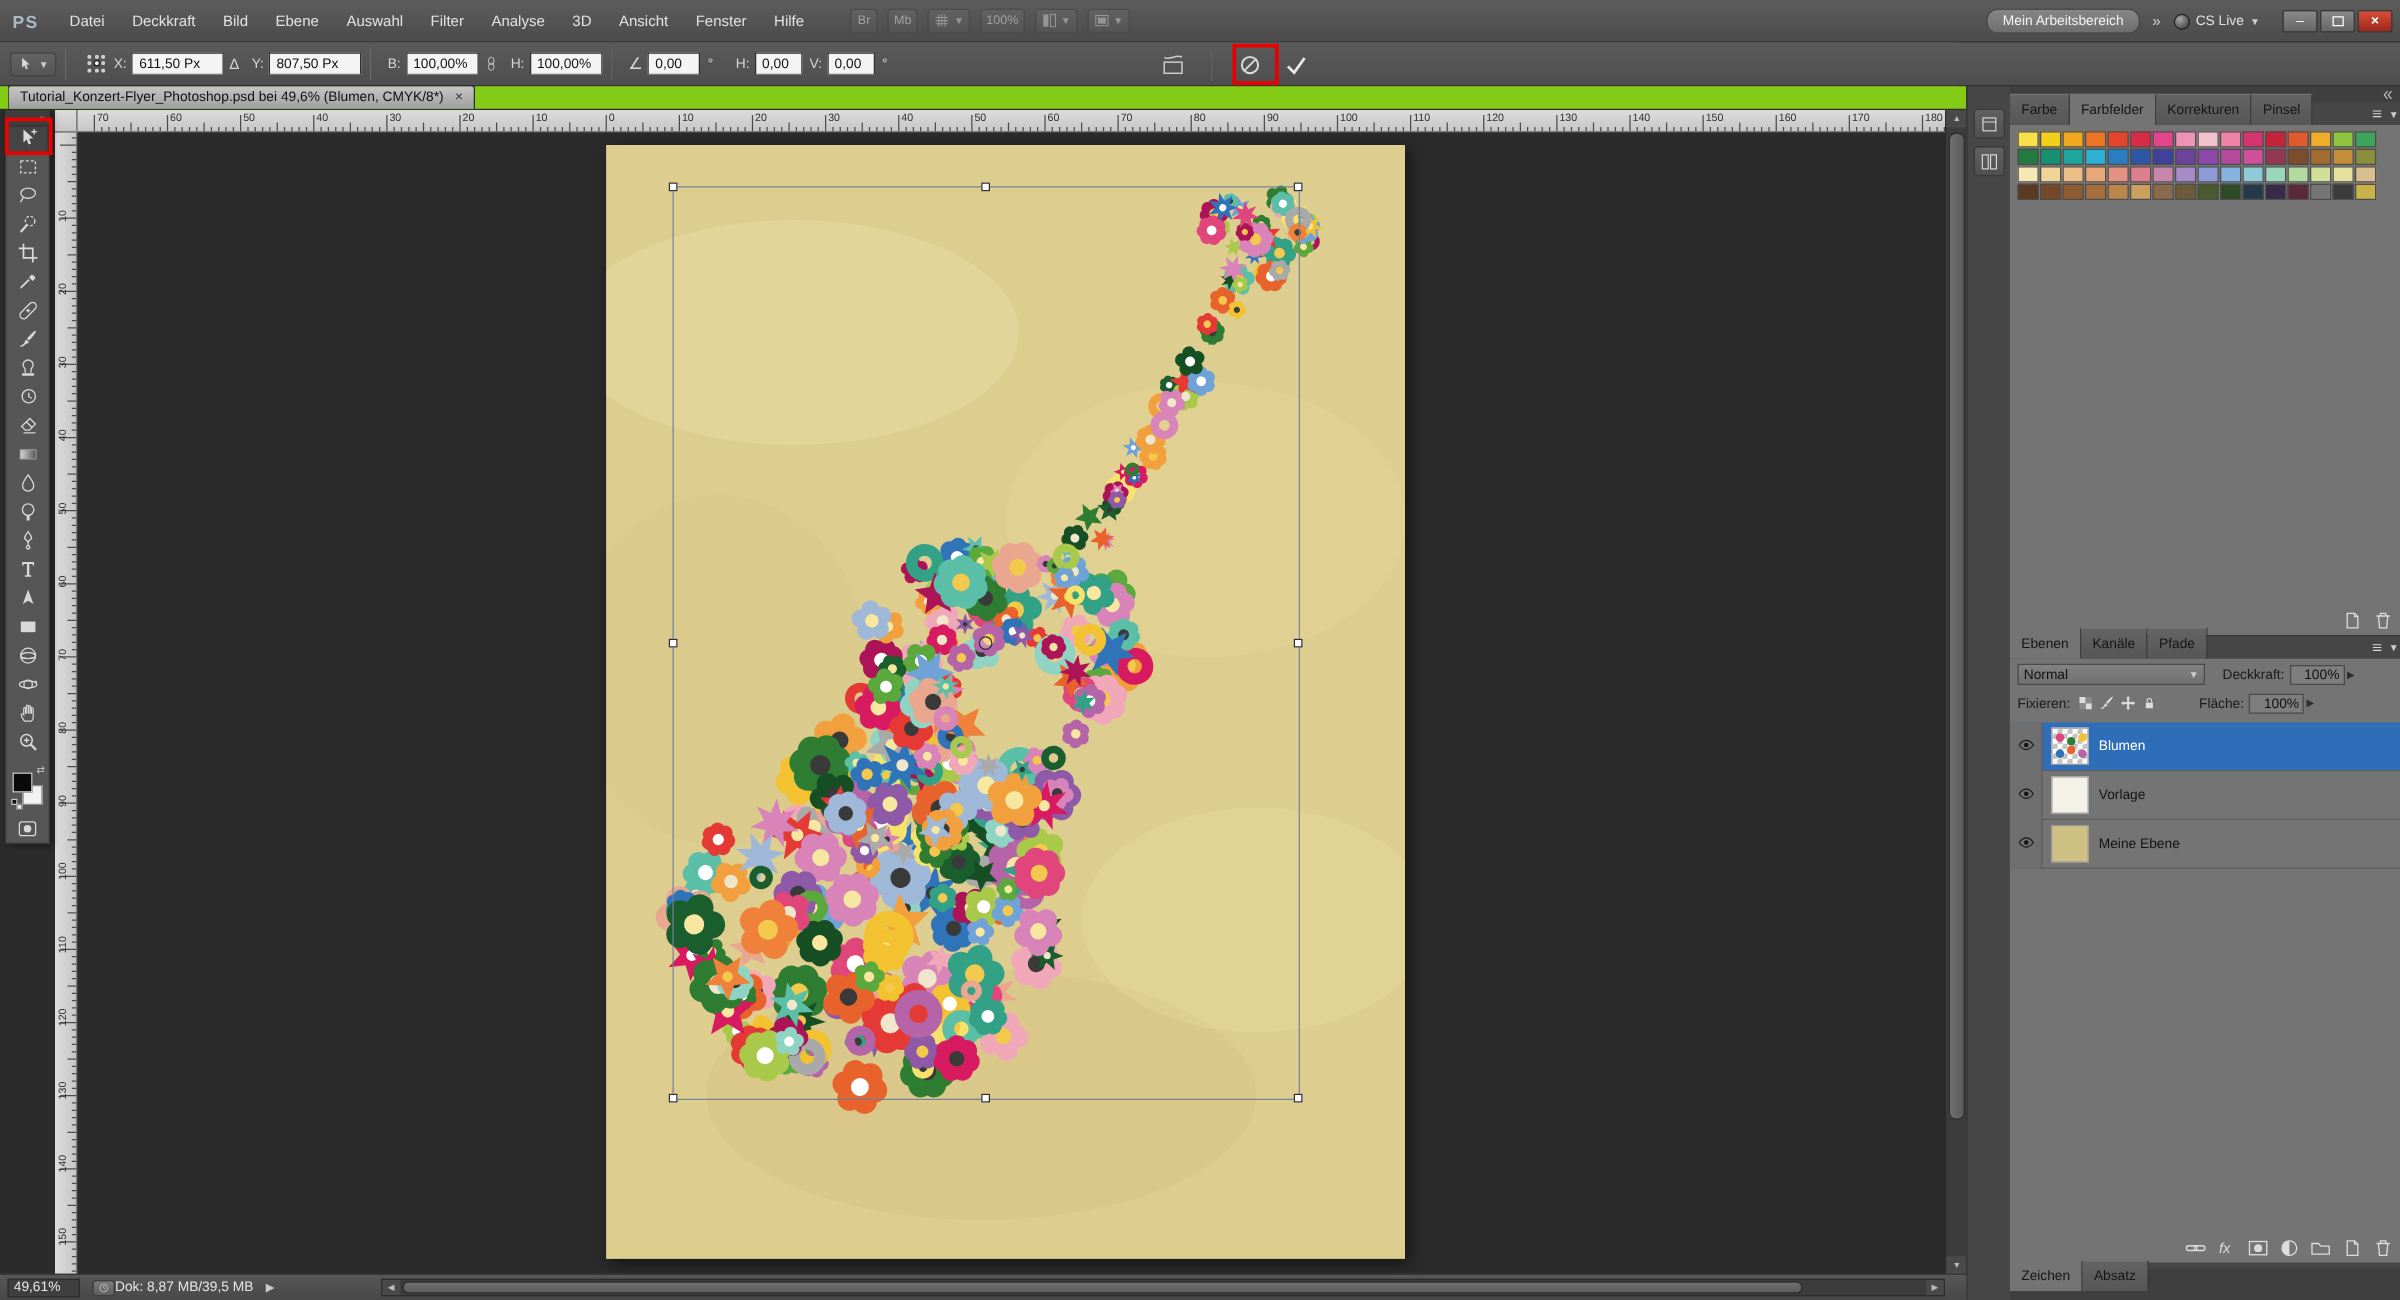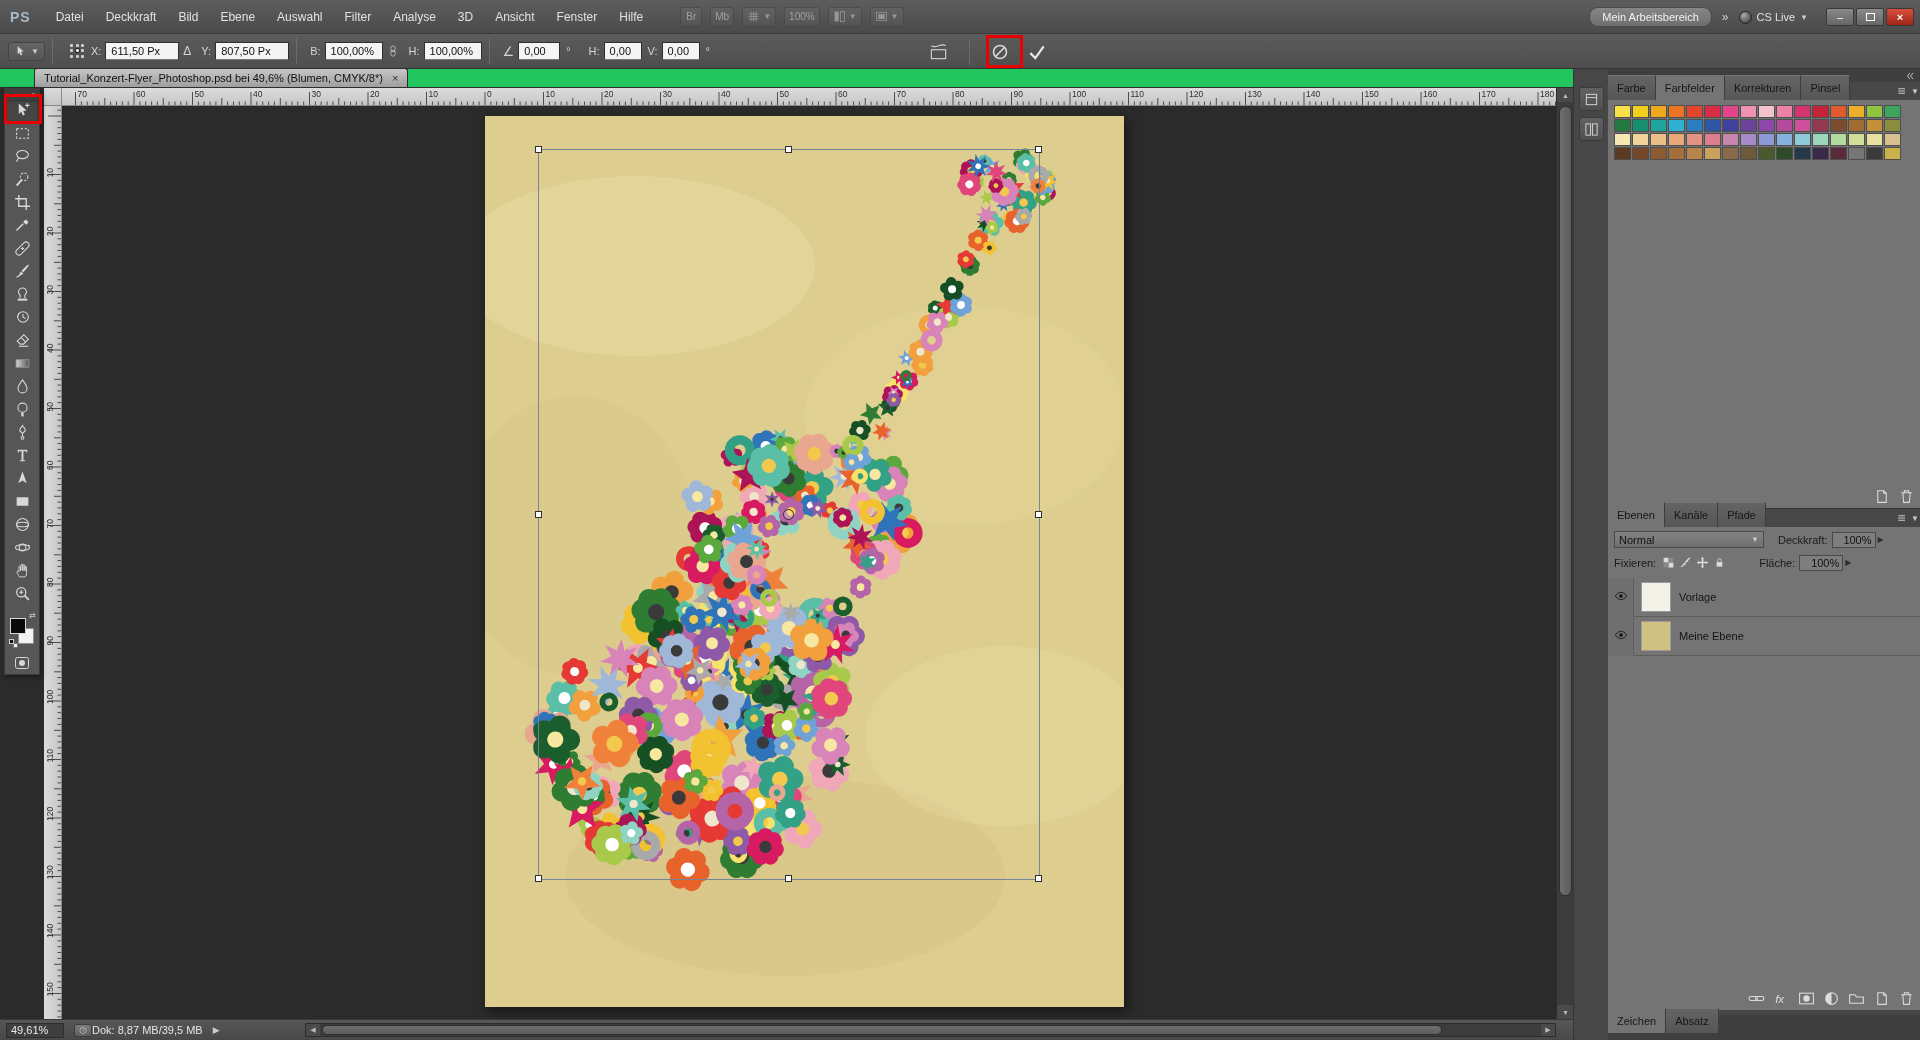--- a/index.html
+++ b/index.html
@@ -28,21 +28,21 @@
   .osep{width:1px;height:26px;background:#3c3c3c;border-right:1px solid #6b6b6b;margin:0 7px;}
   .olabel{font-size:11px;color:#d6d6d6;margin:0 4px 0 6px;}
   .ofield{background:#f4f4f4;border:1px solid #2f2f2f;border-bottom-color:#777;color:#111;font-size:11px;height:18px;display:flex;align-items:center;padding:0 5px;}
   .obtn{background:transparent;border:none;color:#d6d6d6;font-size:12px;padding:0 4px;display:flex;align-items:center;}
   #toolpreset{display:flex;align-items:center;gap:4px;margin-left:8px;padding:2px 5px;border:1px solid #444;border-radius:3px;background:linear-gradient(#646464,#555);}
   #refpoint{width:15px;height:15px;display:grid;grid-template-columns:repeat(3,1fr);gap:2px;margin-left:10px;}
   #refpoint span{width:3px;height:3px;background:#cfcfcf;border-radius:1px;}
   #refpoint span.center{background:#fff;outline:1px solid #222;}
 
   
-  #tabbar{position:absolute;left:0;top:69px;width:1573px;height:19px;background:#22c55e;border-bottom:1px solid #2e2e2e;display:flex;align-items:flex-end;padding-left:28px;}
+  #tabbar{position:absolute;left:0;top:69px;width:1573px;height:19px;background:#84cc16;border-bottom:1px solid #2e2e2e;display:flex;align-items:flex-end;}
   #doctab{margin-left:6px;height:19px;background:linear-gradient(#c6c6c6,#9f9f9f);border:1px solid #2c2c2c;border-bottom:none;border-radius:3px 3px 0 0;color:#101010;font-size:11px;display:flex;align-items:center;gap:9px;padding:0 9px;}
   #doctab .closex{color:#333;font-size:11px;}
 
   
   #workarea{position:absolute;left:0;top:88px;width:1573px;height:931px;background:#2b2b2b;}
   #corner{position:absolute;left:44px;top:0;width:18px;height:18px;background:linear-gradient(#dcdcdc,#c6c6c6);border-right:1px solid #8a8a8a;border-bottom:1px solid #8a8a8a;}
   #hruler{position:absolute;left:62px;top:0;width:1494px;height:18px;background:linear-gradient(#dcdcdc,#c6c6c6);border-bottom:1px solid #8a8a8a;overflow:hidden;}
   #vruler{position:absolute;left:44px;top:18px;width:18px;height:913px;background:linear-gradient(90deg,#dcdcdc,#c6c6c6);border-right:1px solid #8a8a8a;overflow:hidden;}
   #viewport{position:absolute;left:62px;top:18px;width:1494px;height:913px;background:#2b2b2b;overflow:hidden;}
   #poster{position:absolute;left:423px;top:10px;width:639px;height:891px;background:#ddcd8f;box-shadow:3px 4px 12px rgba(0,0,0,.55);}
@@ -3409,20 +3409,39 @@
                 <rect x="4.5" y="7.5" width="7" height="5.5" fill="#dcdcdc"></rect>
                 <path d="M5.8 7.5V5.6a2.2 2.2 0 014.4 0v1.9" fill="none" stroke="#dcdcdc"></path>
               </svg>
             </div>
           </div>
         <span class="plabel" style="margin-left:30px;">Fläche:</span>
         <div class="pfield" style="margin-left:4px;">100%</div>
         <span class="fieldarrow">▶</span>
       </div>
       <div id="layerlist" style="top:51px;">
+          <div class="layerrow selected">
+            <div class="eyecell">
+              <span><svg width="16" height="14" viewBox="0 0 16 16">
+                  <path d="M1.5 8C3.6 5 5.8 3.8 8 3.8S12.4 5 14.5 8C12.4 11 10.2 12.2 8 12.2S3.6 11 1.5 8z" fill="none" stroke="#161616"></path>
+                  <circle cx="8" cy="8" r="2.1" fill="#161616"></circle>
+                </svg></span>
+            </div>
+            <div class="thumbwrap">
+              <div class="thumb checker"><svg width="28" height="28" viewBox="0 0 28 28">
+                  <circle cx="6" cy="7" r="3.4" fill="#e0457b"></circle>
+                  <circle cx="15" cy="10" r="3.4" fill="#2e7d32"></circle>
+                  <circle cx="24" cy="7" r="3.4" fill="#f2c230"></circle>
+                  <circle cx="6" cy="20" r="3.4" fill="#2f74b8"></circle>
+                  <circle cx="15" cy="17" r="3.4" fill="#e8622c"></circle>
+                  <circle cx="24" cy="20" r="3.4" fill="#b565a7"></circle>
+                </svg></div>
+            </div>
+            <span class="layername">Blumen</span>
+          </div>
           <div class="layerrow">
             <div class="eyecell">
               <span><svg width="16" height="14" viewBox="0 0 16 16">
                   <path d="M1.5 8C3.6 5 5.8 3.8 8 3.8S12.4 5 14.5 8C12.4 11 10.2 12.2 8 12.2S3.6 11 1.5 8z" fill="none" stroke="#161616"></path>
                   <circle cx="8" cy="8" r="2.1" fill="#161616"></circle>
                 </svg></span>
             </div>
             <div class="thumbwrap">
               <div class="thumb" style="background:#f4f1e8;"></div>
             </div>

